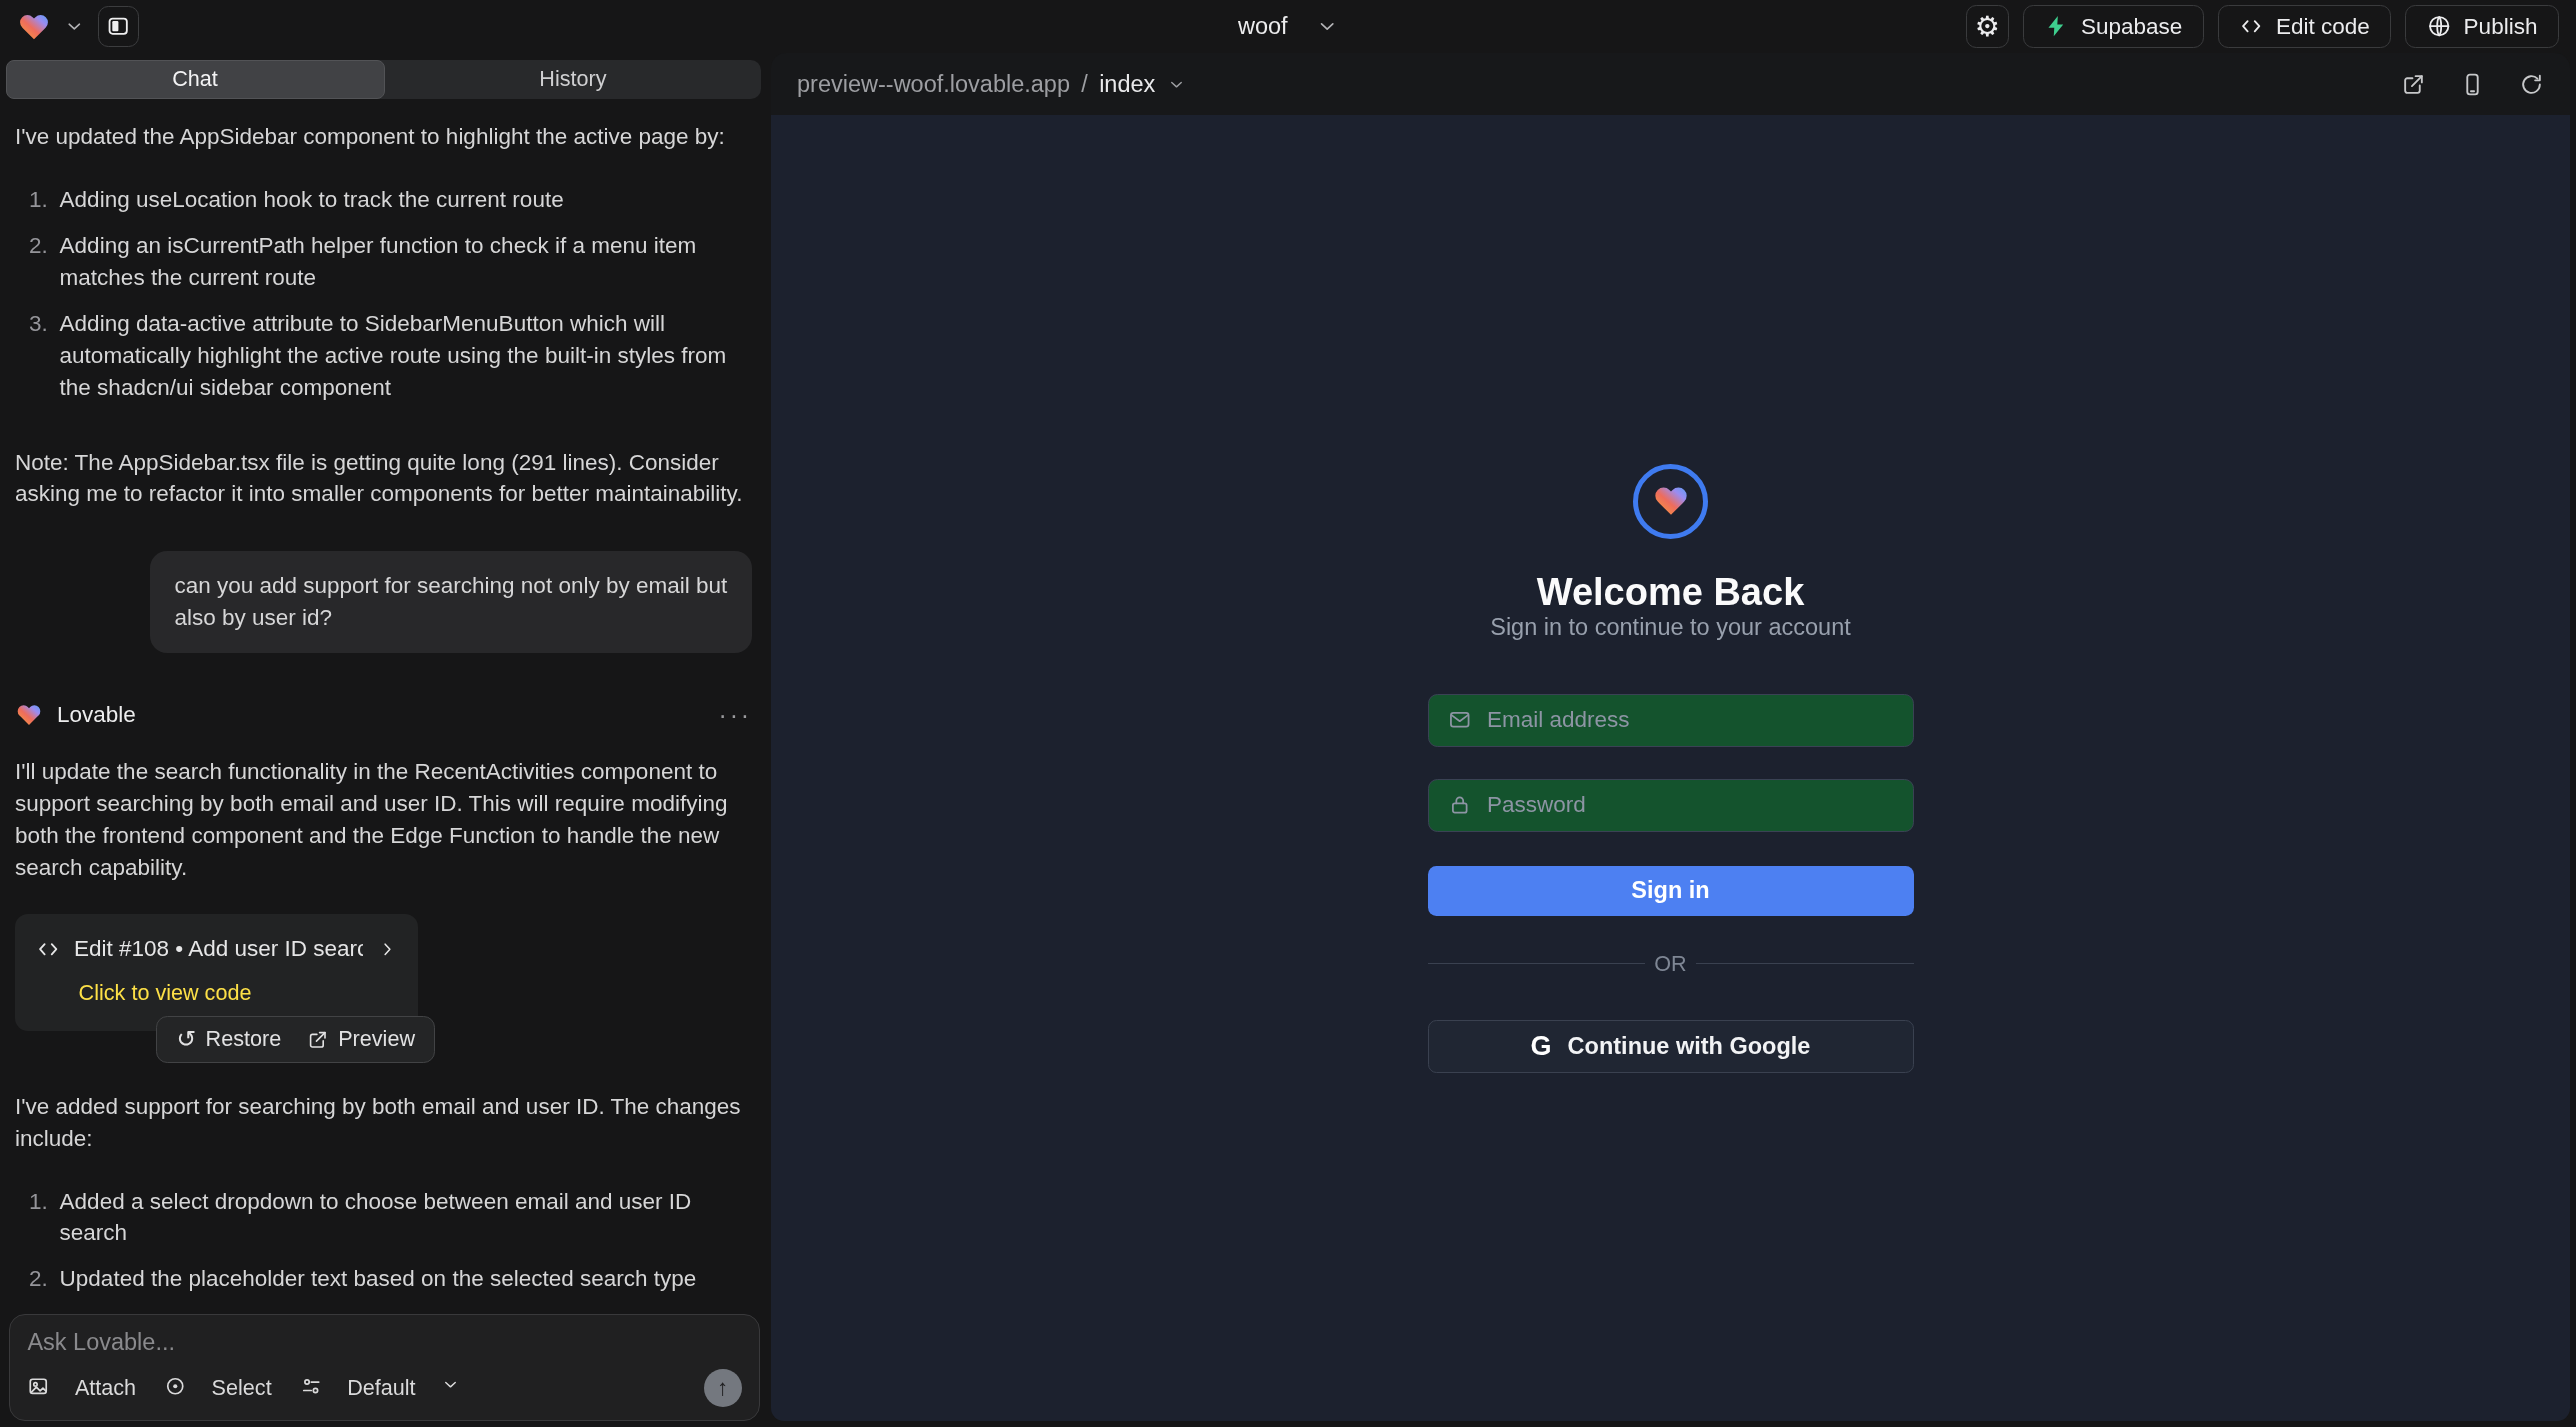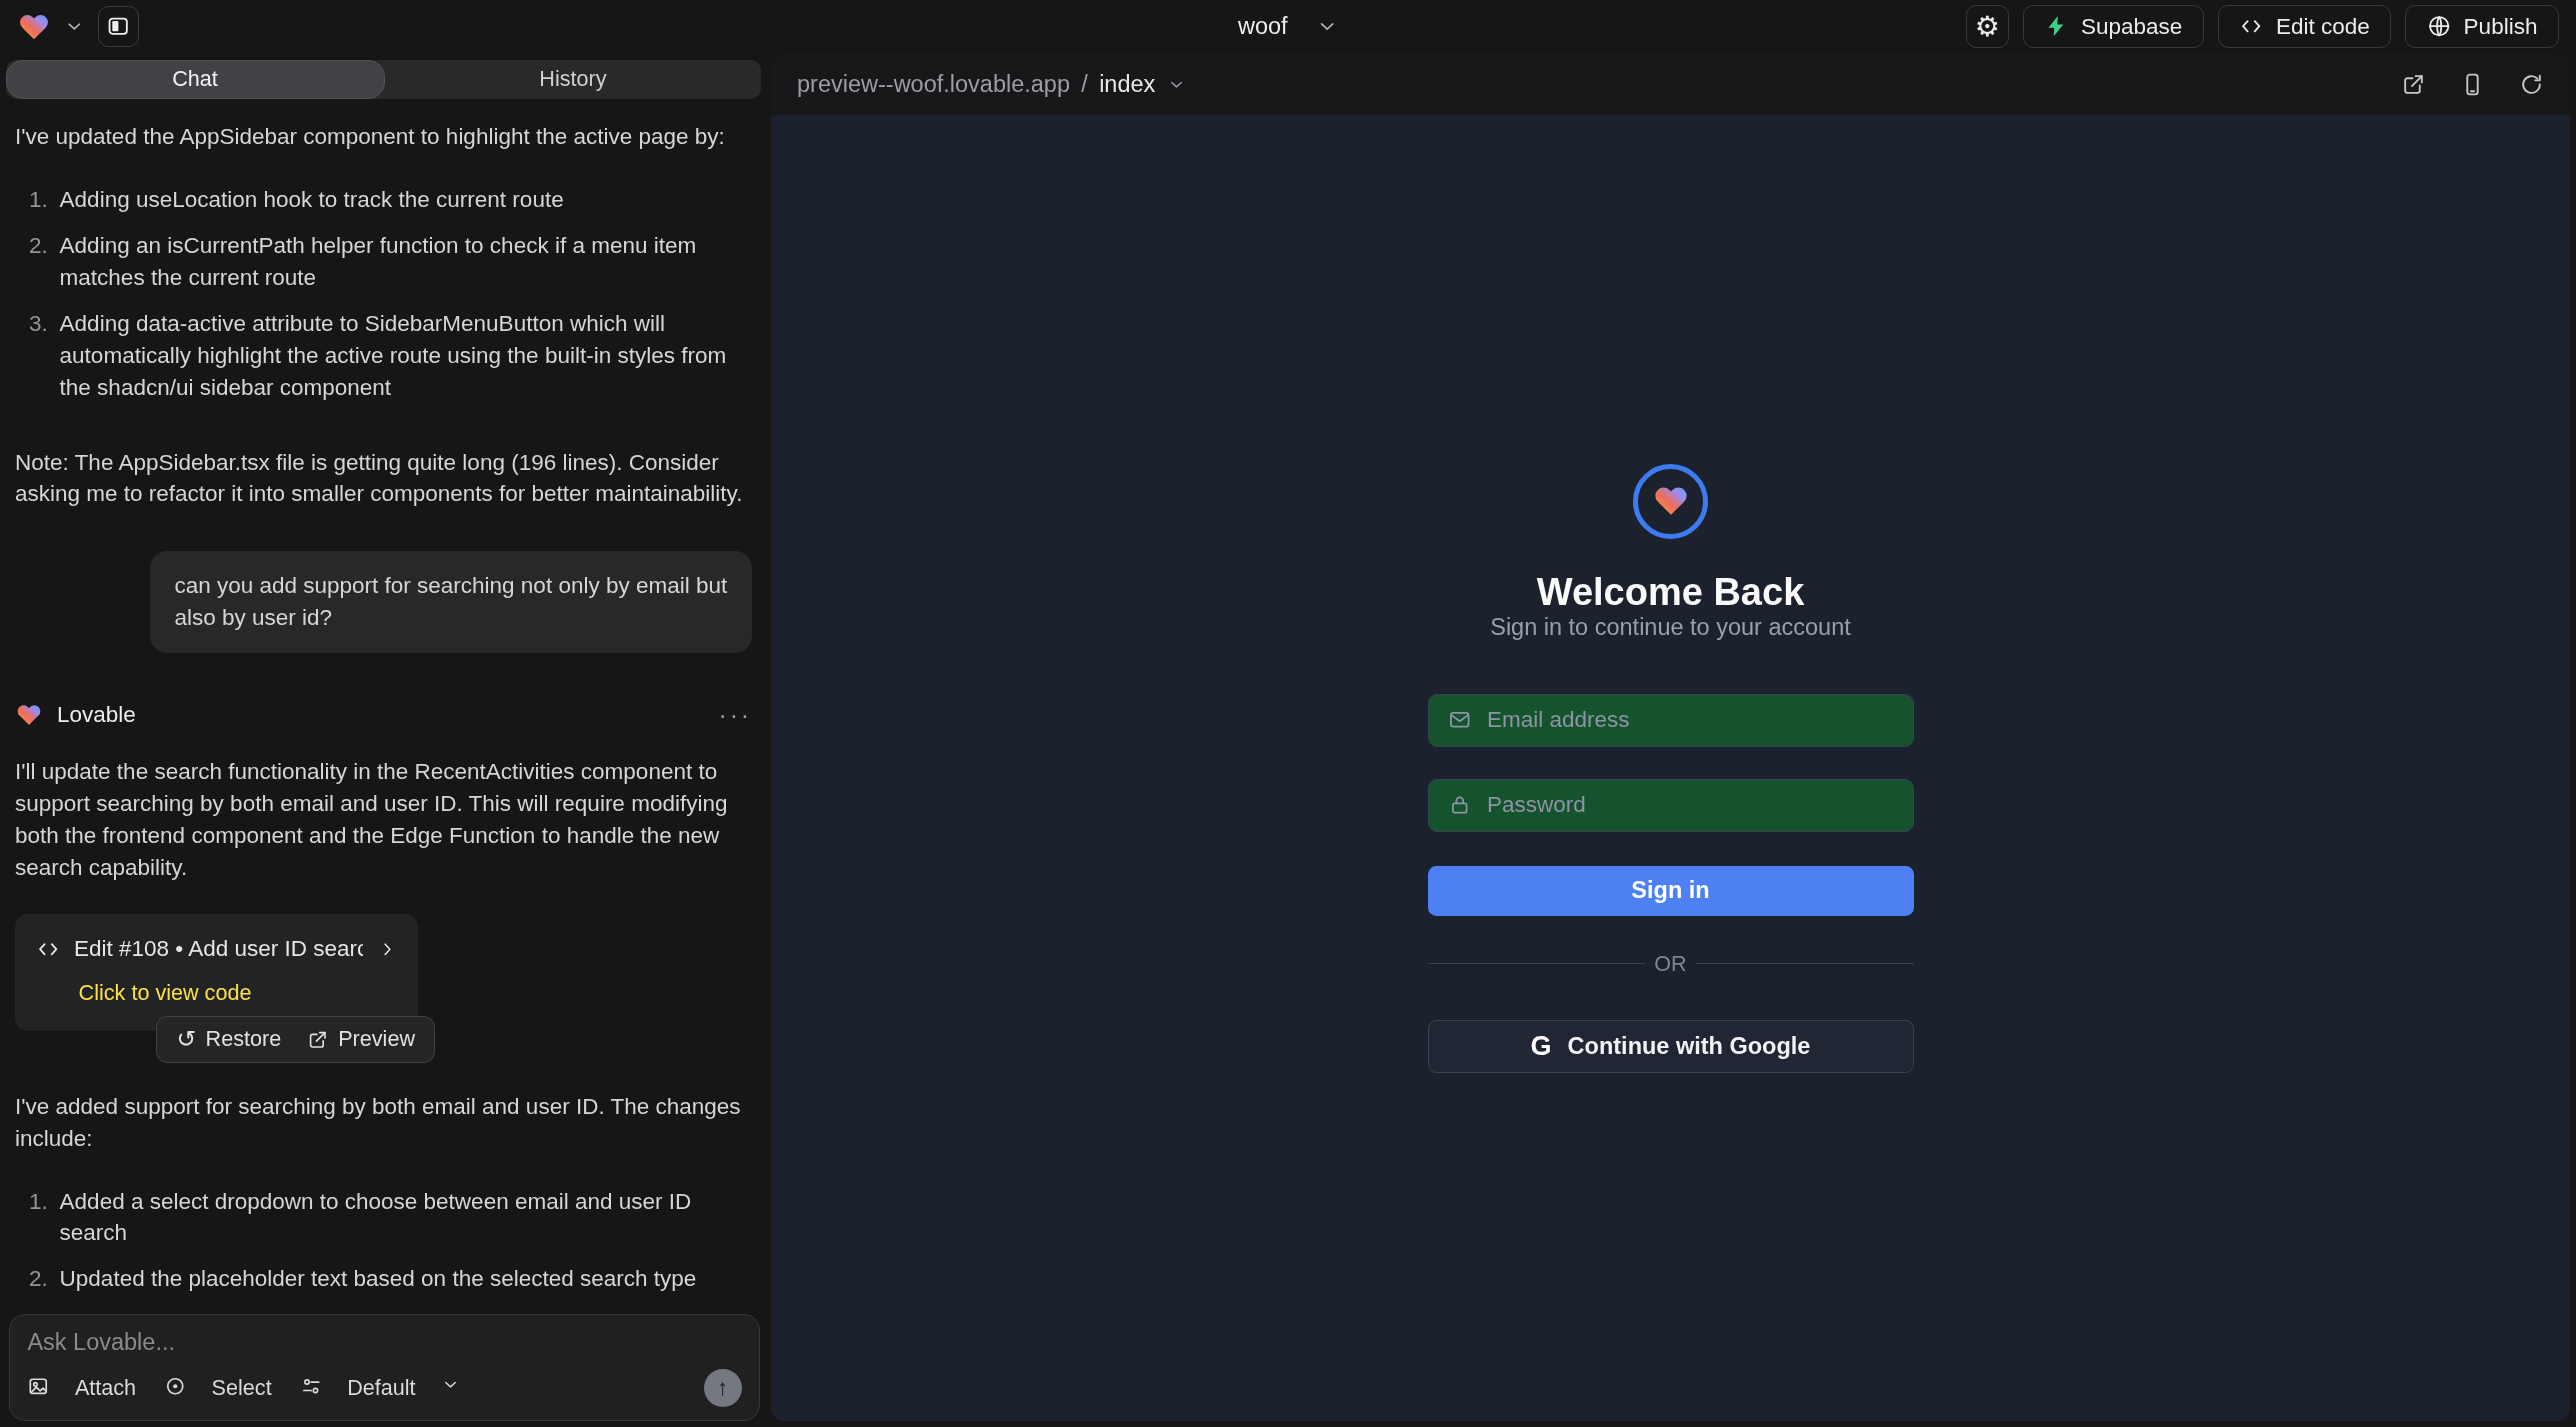--- a/index.html
+++ b/index.html
@@ -20,21 +20,21 @@
   .center-title { position:absolute; left:50%; top:0; height:53px; transform:translateX(-50%); display:flex; align-items:center; gap:28px; }
   .proj-name { font-size:23.5px; color:#ececed; }
   .tr-group { margin-left:auto; display:flex; align-items:center; gap:14px; }
   .tb-btn { height:43px; border:1.4px solid #3a3b3d; border-radius:10.3px; background:transparent; color:#ececee; font-size:22.5px; font-family:inherit; display:flex; align-items:center; gap:12.2px; padding:0 20.6px; cursor:pointer; }
   .tb-icon-btn { width:43px; padding:0; justify-content:center; }
   .gear-glyph { font-size:28px; line-height:1; color:#ececee; }
 
   
   .left-panel { position:absolute; left:0; top:54px; bottom:0; width:767px; display:flex; flex-direction:column; }
   .tabbar { margin:5.6px 5.6px 0; height:39px; background:#28292b; border-radius:10.3px; display:flex; }
-  .tab { flex:1; display:flex; align-items:center; justify-content:center; font-size:21.6px; color:#cfcfd1; border-radius:17px; cursor:pointer; }
+  .tab { flex:1; display:flex; align-items:center; justify-content:center; font-size:21.6px; color:#cfcfd1; border-radius:8px; cursor:pointer; }
   .tab.active { background:#414245; border:0.9px solid #525356; color:#f3f3f4; }
 
   .messages { flex:1; overflow:hidden; display:flex; flex-direction:column; padding:22.5px 15px 0 15px; font-size:22.5px; line-height:1.42; color:#d6d6d7; }
   .msg-p { margin:0 0 29px; }
   .msg-list { margin:1.9px 0 29px; padding-left:39px; }
   .msg-list li { margin-bottom:14px; padding-left:5.6px; }
   .msg-list li::marker { color:#95959a; }
 
   .user-bubble { align-self:flex-end; background:#28282a; border-radius:17px; padding:19px 24.4px; max-width:602px; margin:11.3px 0 45px; }
 
@@ -163,21 +163,21 @@
     <div class="tab">History</div>
   </nav>
 
   <div class="messages">
     <p class="msg-p">I've updated the AppSidebar component to highlight the active page by:</p>
     <ol class="msg-list">
       <li>Adding useLocation hook to track the current route</li>
       <li>Adding an isCurrentPath helper function to check if a menu item matches the current route</li>
       <li>Adding data-active attribute to SidebarMenuButton which will automatically highlight the active route using the built-in styles from the shadcn/ui sidebar component</li>
     </ol>
-    <p class="msg-p">Note: The AppSidebar.tsx file is getting quite long (196 lines). Consider asking me to refactor it into smaller components for better maintainability.</p>
+    <p class="msg-p">Note: The AppSidebar.tsx file is getting quite long (291 lines). Consider asking me to refactor it into smaller components for better maintainability.</p>
 
     <div class="user-bubble">can you add support for searching not only by email but also by user id?</div>
 
     <div class="assistant-header">
       <span>
         <svg width="28" height="26" viewBox="0 0 24 24">
           <defs>
             <linearGradient id="hg2" x1="0%" y1="100%" x2="100%" y2="0%">
               <stop offset="0%" stop-color="#f7a23b"></stop>
                 <stop offset="45%" stop-color="#ee6c5c"></stop>

